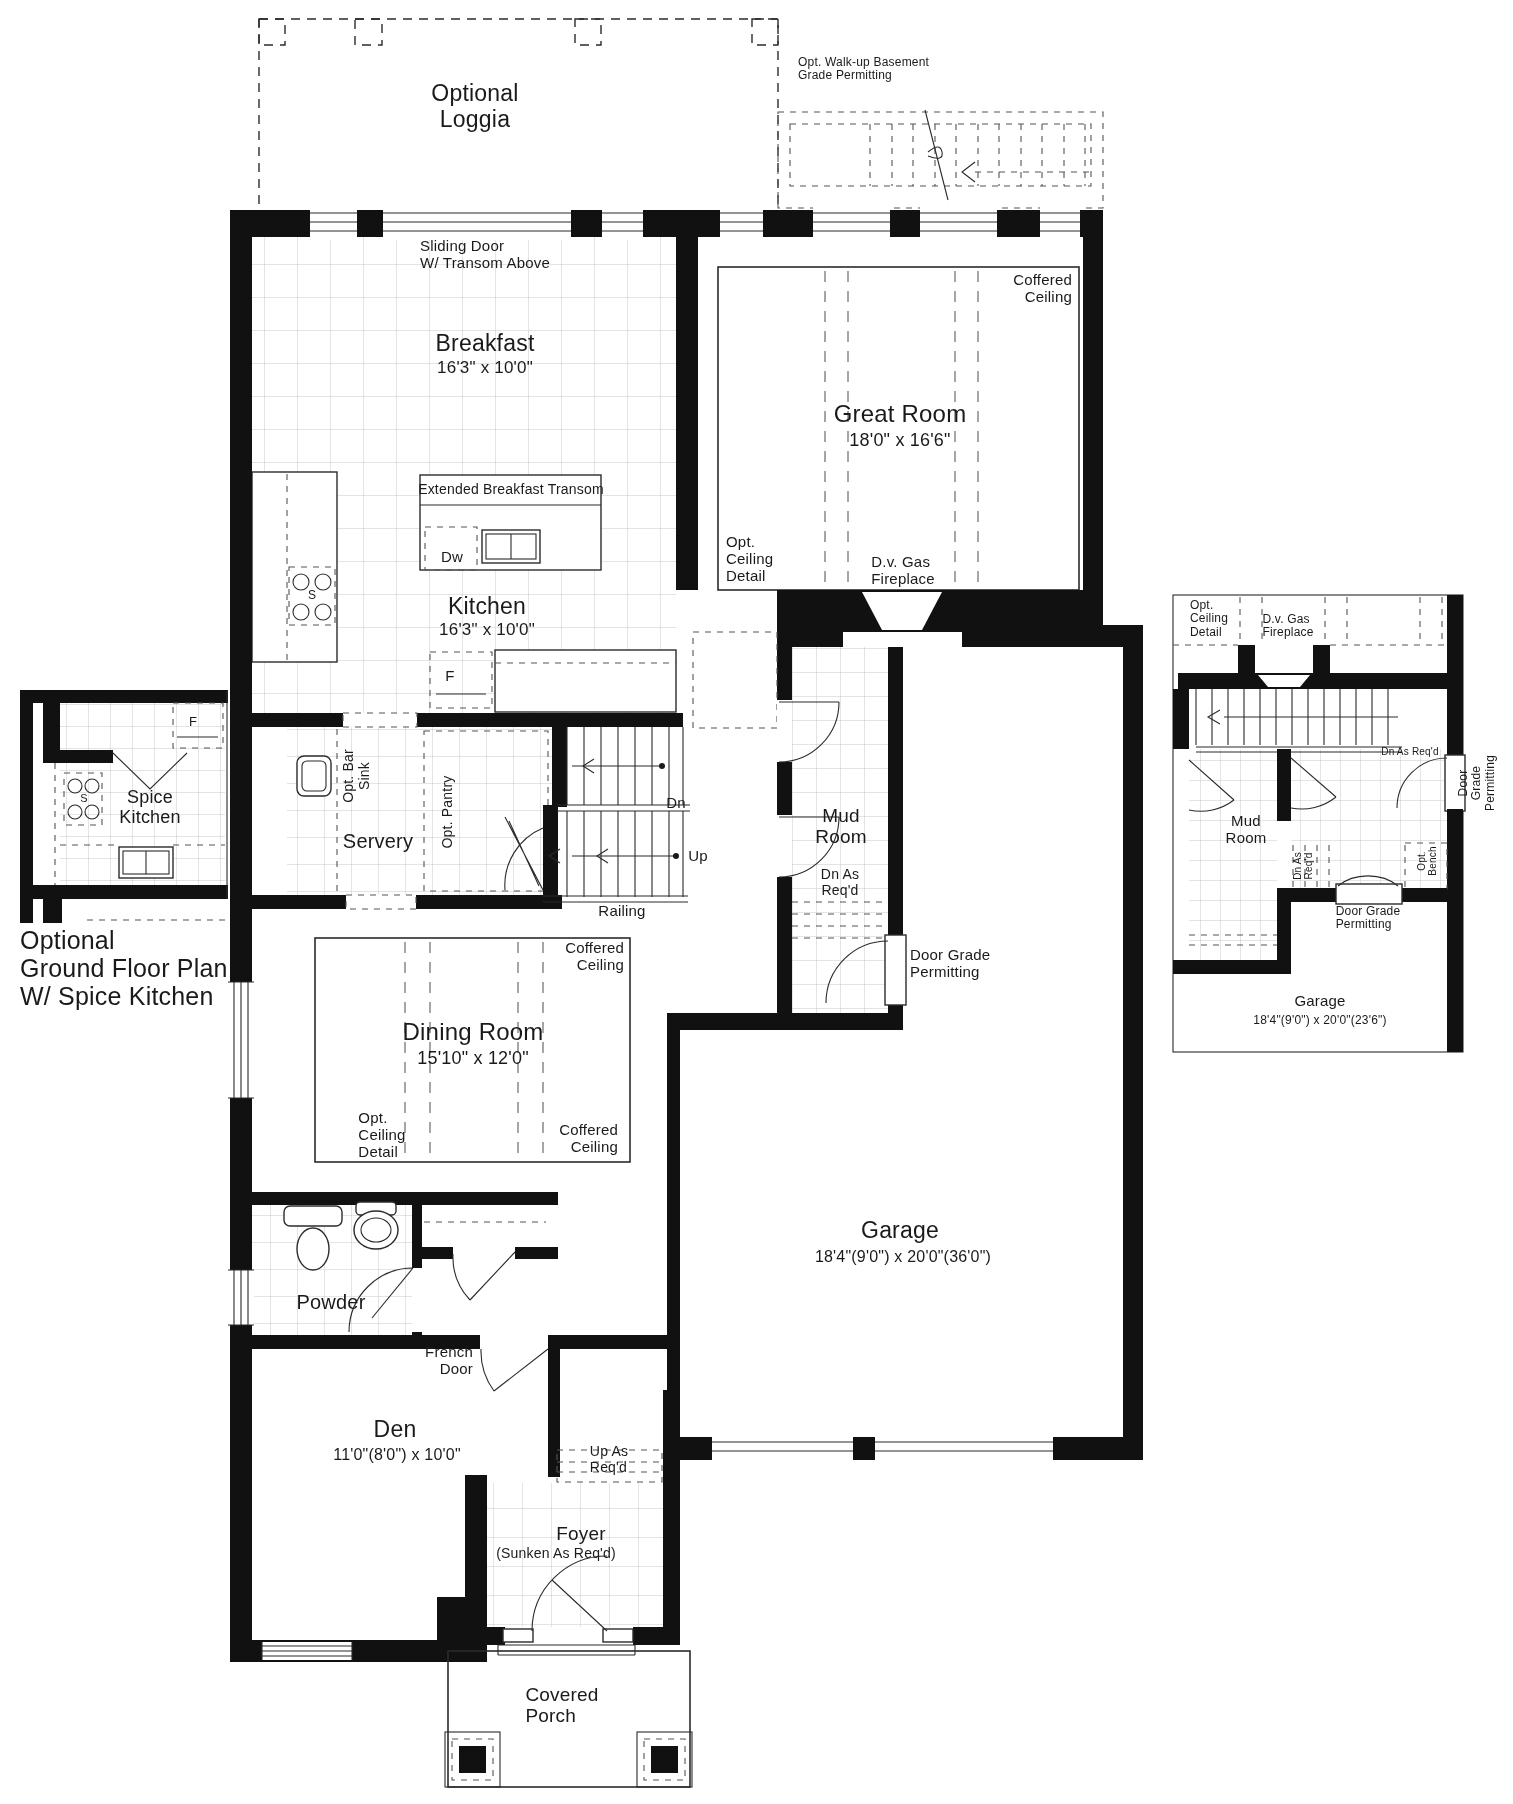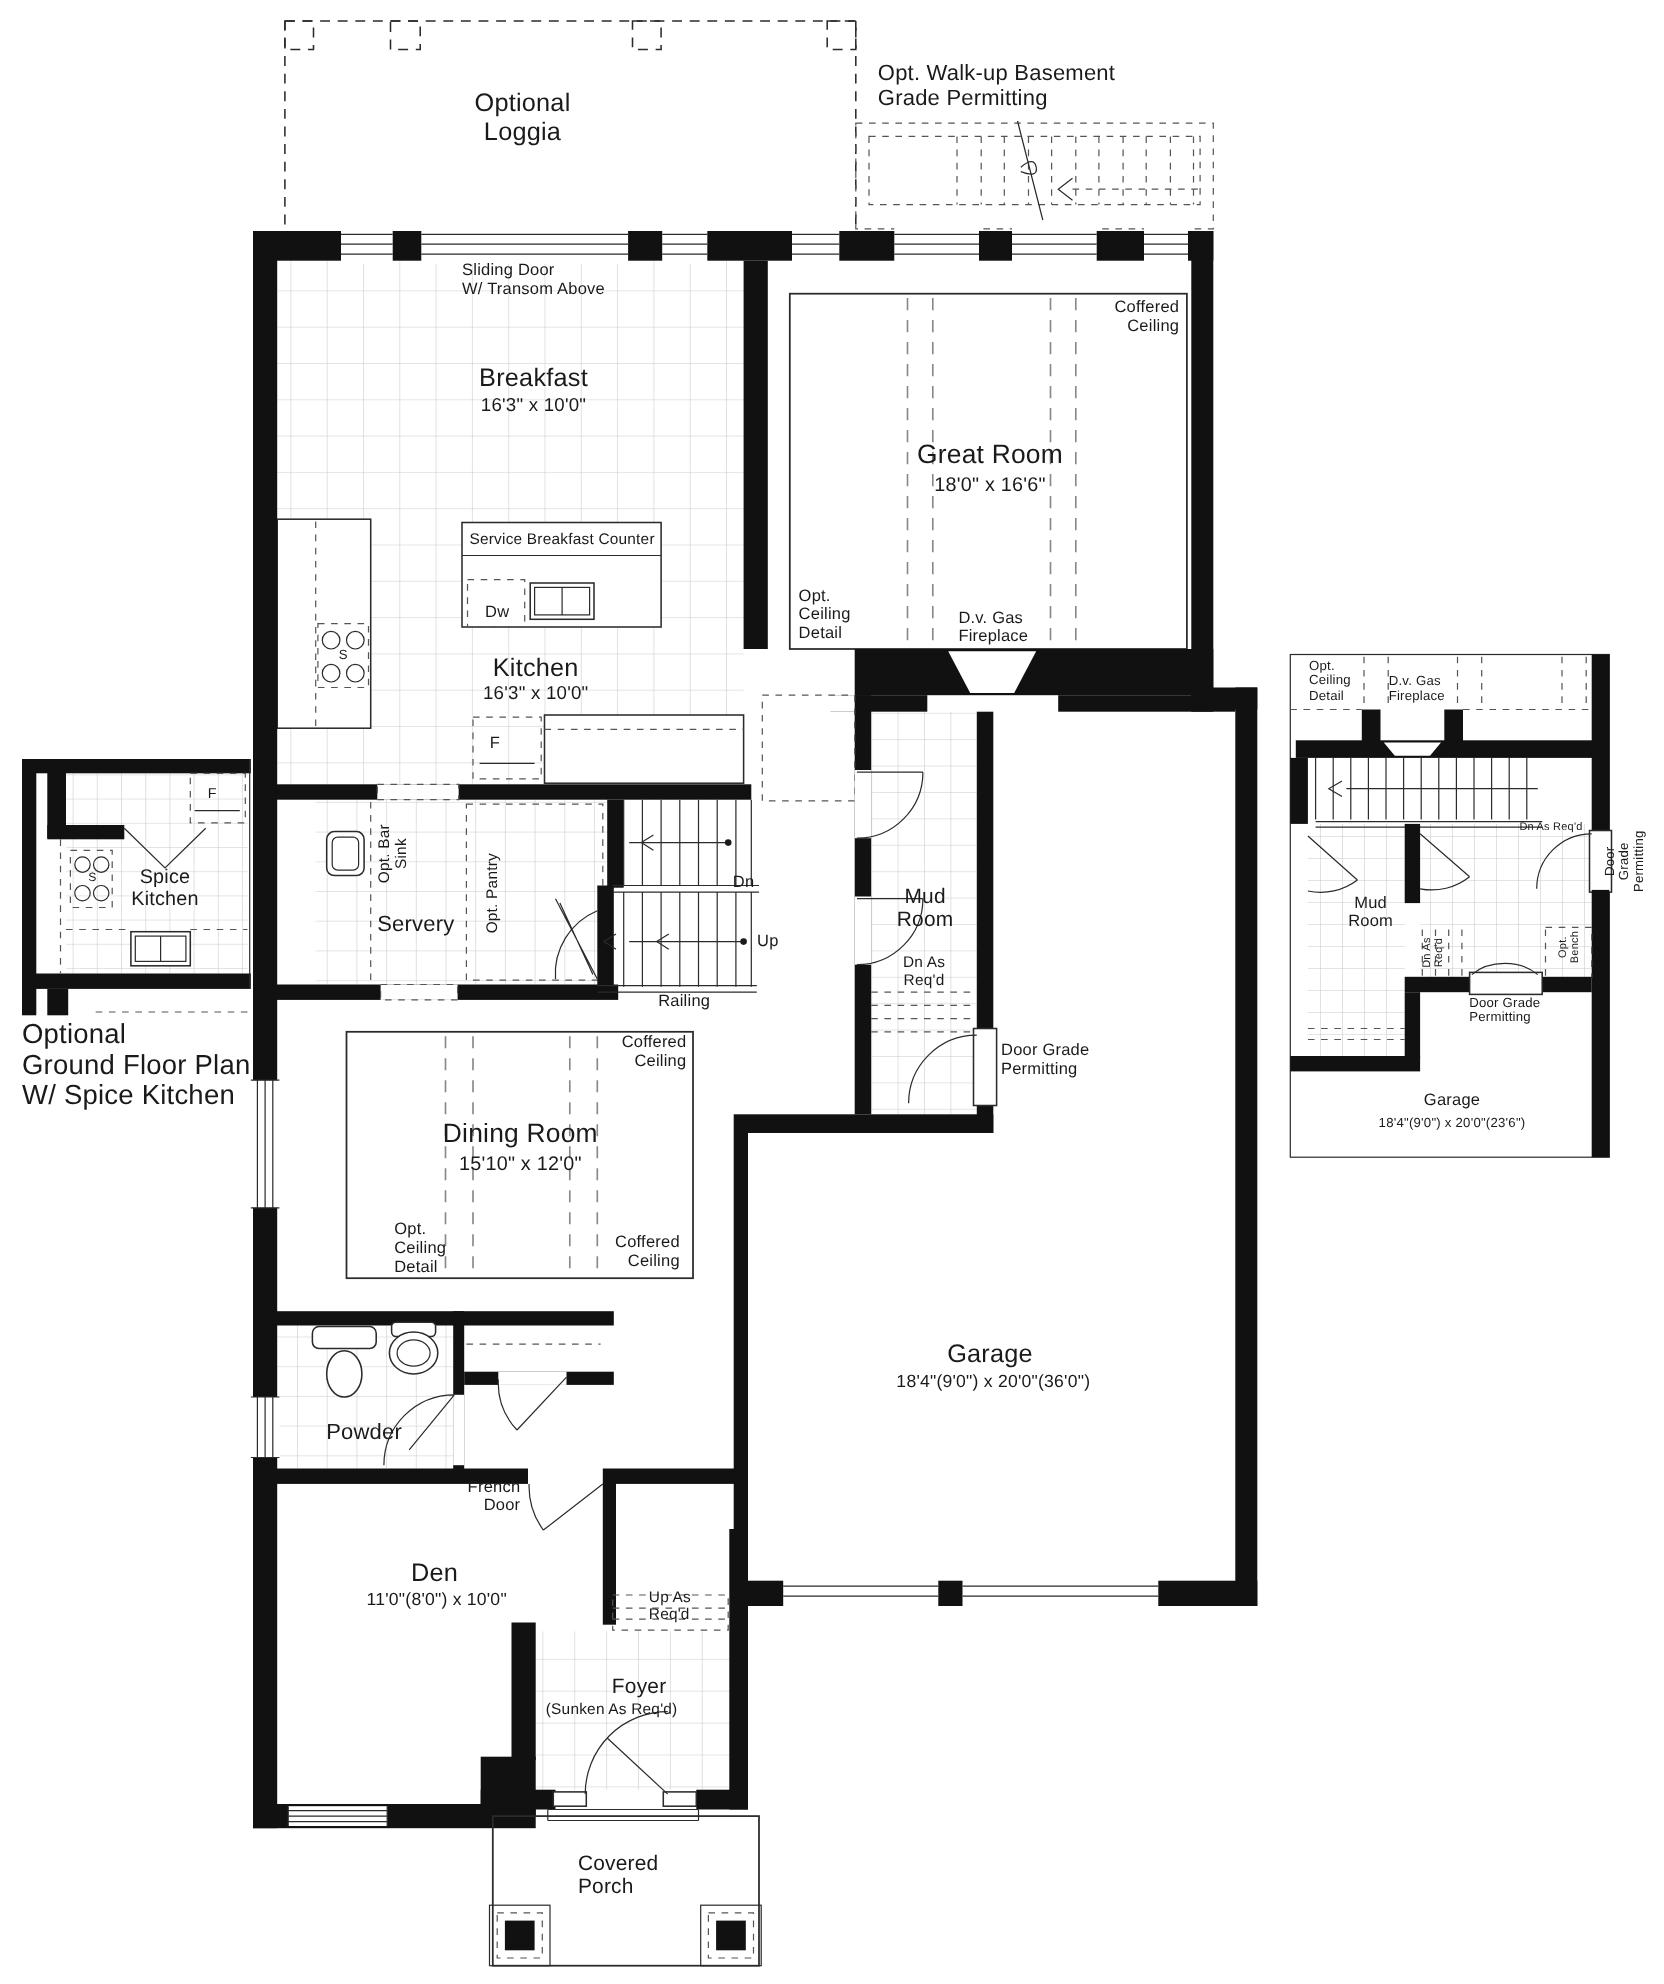--- a/index.html
+++ b/index.html
@@ -349,31 +349,31 @@
     <path class="tl2" d="M1338 886 A40 30 0 0 1 1398 886"></path>
     <rect class="wall" x="1277" y="902" width="14" height="60"></rect>
     <rect class="wall" x="1173" y="960" width="118" height="14"></rect>
     <path class="dash2" d="M1189 935 H1277 M1189 945 H1277"></path>
   </g>
 </svg>
 
 <div class="labels">
       <div class="lbl a-c" style="left: 475px; top: 107px; font-size: 23px;">Optional
 Loggia</div>
-      <div class="lbl a-lt" style="left: 798px; top: 56px; font-size: 20px;">Opt. Walk-up Basement
+      <div class="lbl a-lt" style="left: 798px; top: 56px; font-size: 12px;">Opt. Walk-up Basement
 Grade Permitting</div>
       <div class="lbl a-ct" style="left: 485px; top: 238px; font-size: 15px;">Sliding Door
 W/ Transom Above</div>
       <div class="lbl a-c" style="left: 485px; top: 344px; font-size: 23px;">Breakfast</div>
       <div class="lbl a-c" style="left: 485px; top: 368px; font-size: 17px;">16'3" x 10'0"</div>
       <div class="lbl a-rt" style="left: 1072px; top: 272px; font-size: 15px;">Coffered
 Ceiling</div>
       <div class="lbl a-c" style="left: 900px; top: 414px; font-size: 24px;">Great Room</div>
       <div class="lbl a-c" style="left: 900px; top: 440px; font-size: 18px;">18'0" x 16'6"</div>
-      <div class="lbl a-c" style="left: 511px; top: 490px; font-size: 14px;">Service Breakfast Counter</div>
+      <div class="lbl a-c" style="left: 511px; top: 490px; font-size: 14px;">Extended Breakfast Transom</div>
       <div class="lbl a-c" style="left: 452px; top: 557px; font-size: 15px;">Dw</div>
       <div class="lbl a-c" style="left: 312px; top: 596px; font-size: 12px;">S</div>
       <div class="lbl a-c" style="left: 487px; top: 607px; font-size: 23px;">Kitchen</div>
       <div class="lbl a-c" style="left: 487px; top: 630px; font-size: 17px;">16'3" x 10'0"</div>
       <div class="lbl a-c" style="left: 450px; top: 676px; font-size: 15px;">F</div>
       <div class="lbl a-lt" style="left: 726px; top: 534px; font-size: 15px;">Opt.
 Ceiling
 Detail</div>
       <div class="lbl a-ct" style="left: 903px; top: 554px; font-size: 15px;">D.v. Gas
 Fireplace</div>

